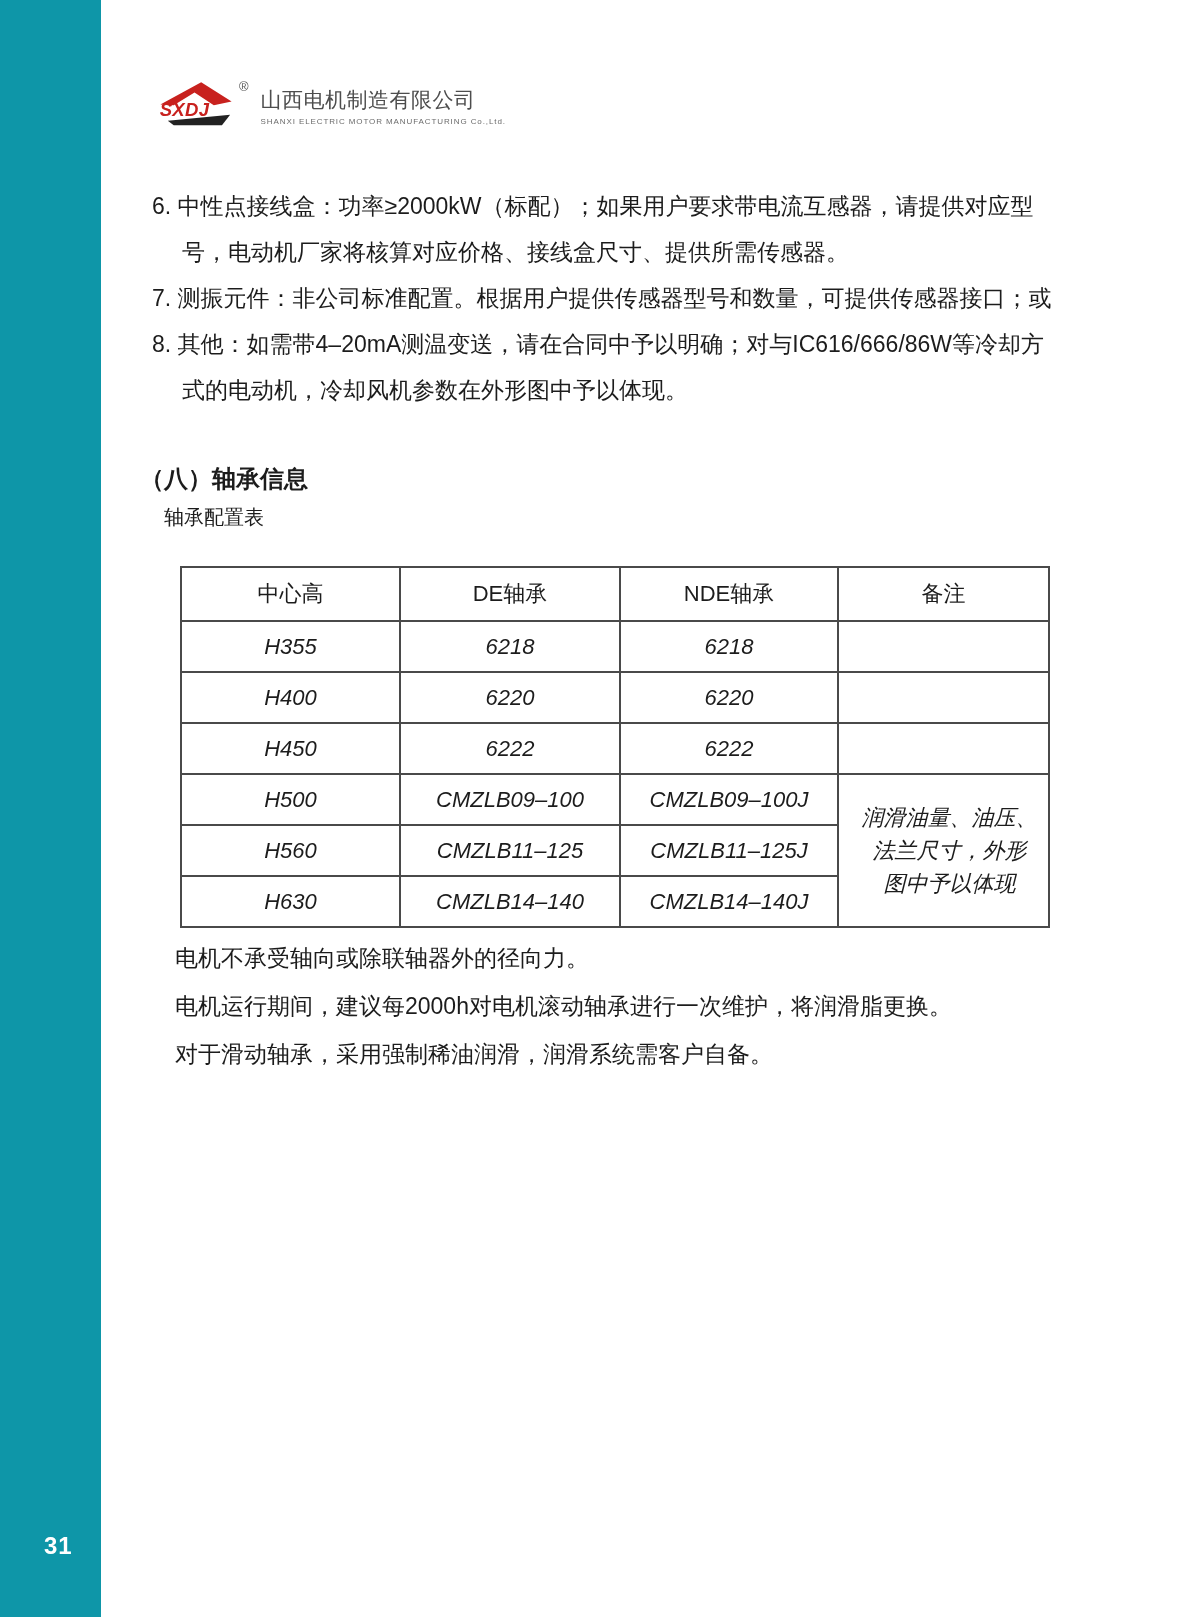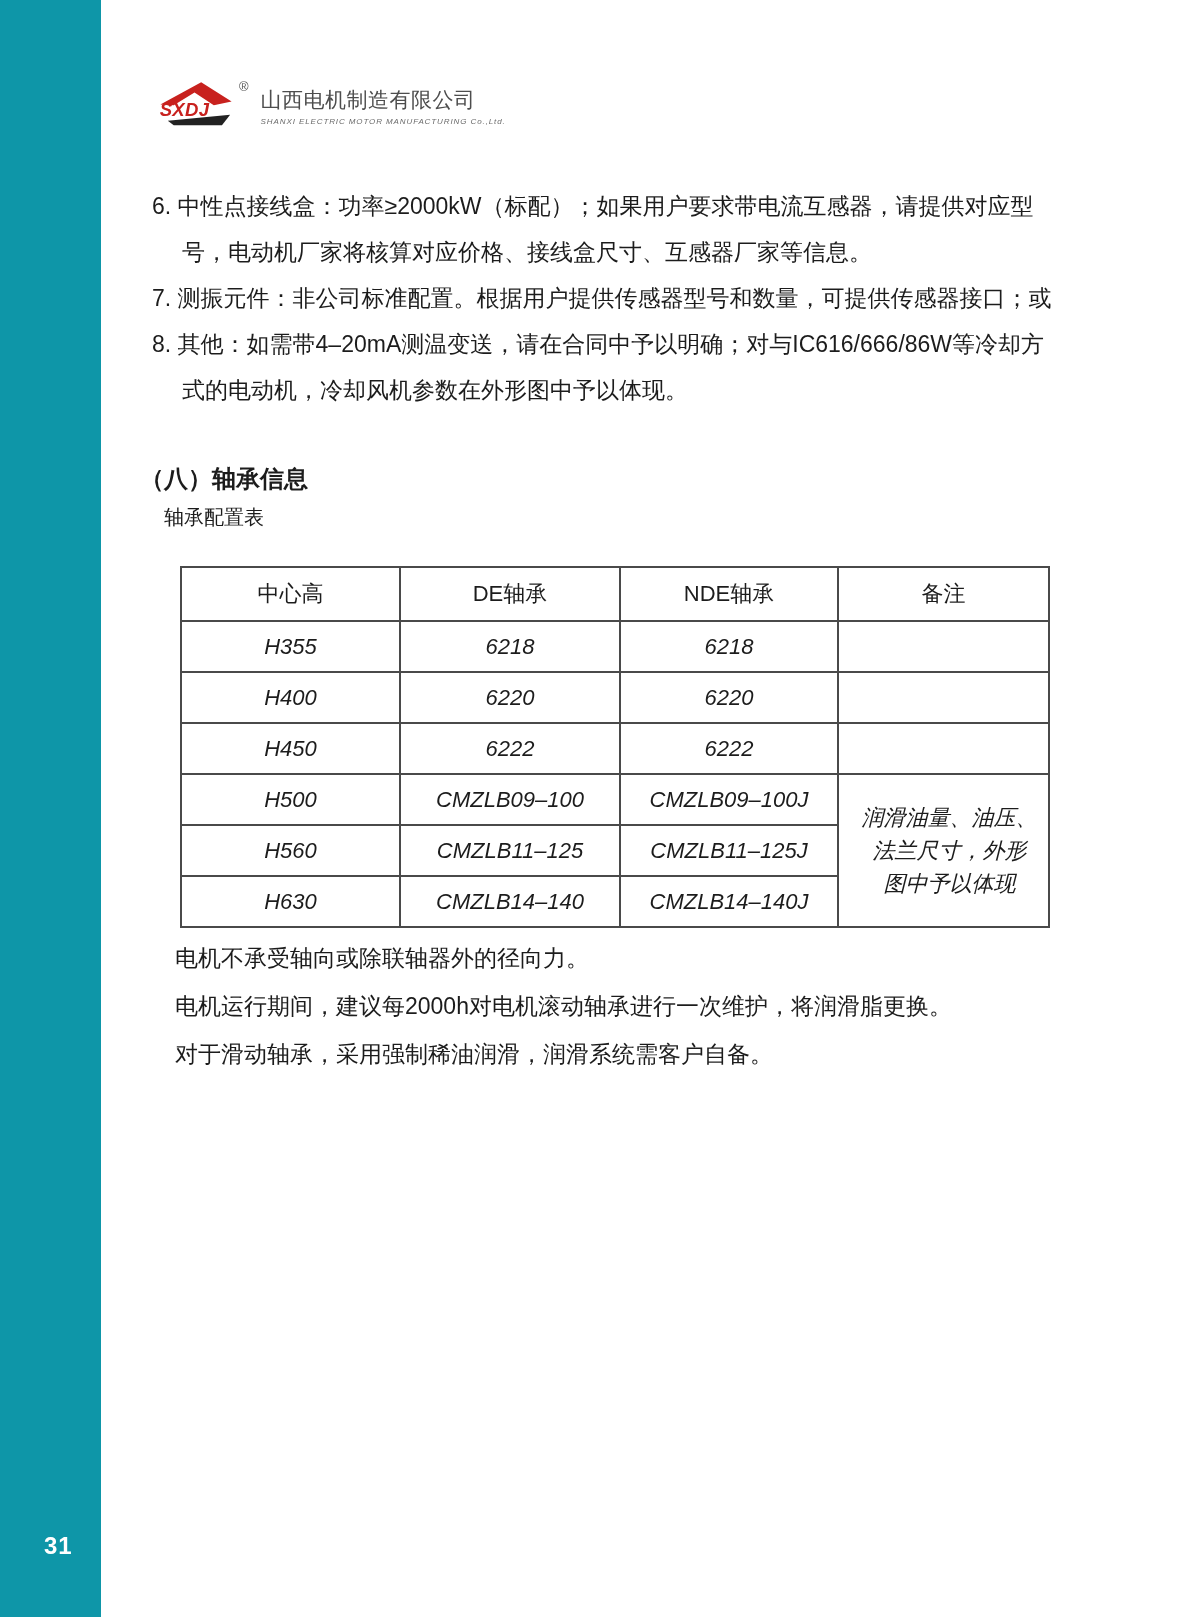--- a/index.html
+++ b/index.html
@@ -30,21 +30,21 @@
     font-size:13px; color:#555;
     margin:0 2px 0 5px; line-height:13px;
   }
   .company { margin-left:10px; margin-top:6px; }
   .company-zh {
     font-size:21px; color:#4d4d4d;
     letter-spacing:0.5px; white-space:nowrap;
   }
   .company-en {
     font-size:8px; color:#6b6b6b;
-    letter-spacing:0.9px; margin-top:3px; white-space:nowrap;font-style:italic;
+    letter-spacing:0.9px; margin-top:3px; white-space:nowrap;
   }
   .items {
     position:absolute; left:152px; top:183px;
     width:915px; font-size:23px;
   }
   .line { height:46px; line-height:46px; white-space:nowrap; }
   .line.cont { padding-left:30px; }
   .section-heading {
     position:absolute; left:140px; top:456px;
     height:46px; line-height:46px;
@@ -97,21 +97,21 @@
     </svg>
     <span class="reg-mark">®</span>
     <div class="company">
       <div class="company-zh">山西电机制造有限公司</div>
       <div class="company-en">SHANXI ELECTRIC MOTOR MANUFACTURING Co.,Ltd.</div>
     </div>
   </div>
 
   <div class="items">
     <div class="line">6. 中性点接线盒：功率≥2000kW（标配）；如果用户要求带电流互感器，请提供对应型</div>
-    <div class="line cont">号，电动机厂家将核算对应价格、接线盒尺寸、互感器厂家等信息。</div>
+    <div class="line cont">号，电动机厂家将核算对应价格、接线盒尺寸、提供所需传感器。</div>
     <div class="line">7. 测振元件：非公司标准配置。根据用户提供传感器型号和数量，可提供传感器接口；或</div>
     <div class="line">8. 其他：如需带4–20mA测温变送，请在合同中予以明确；对与IC616/666/86W等冷却方</div>
     <div class="line cont">式的电动机，冷却风机参数在外形图中予以体现。</div>
   </div>
 
   <div class="section-heading">（八）轴承信息</div>
   <div class="table-caption">轴承配置表</div>
 
   <table class="bearing">
     <colgroup>

